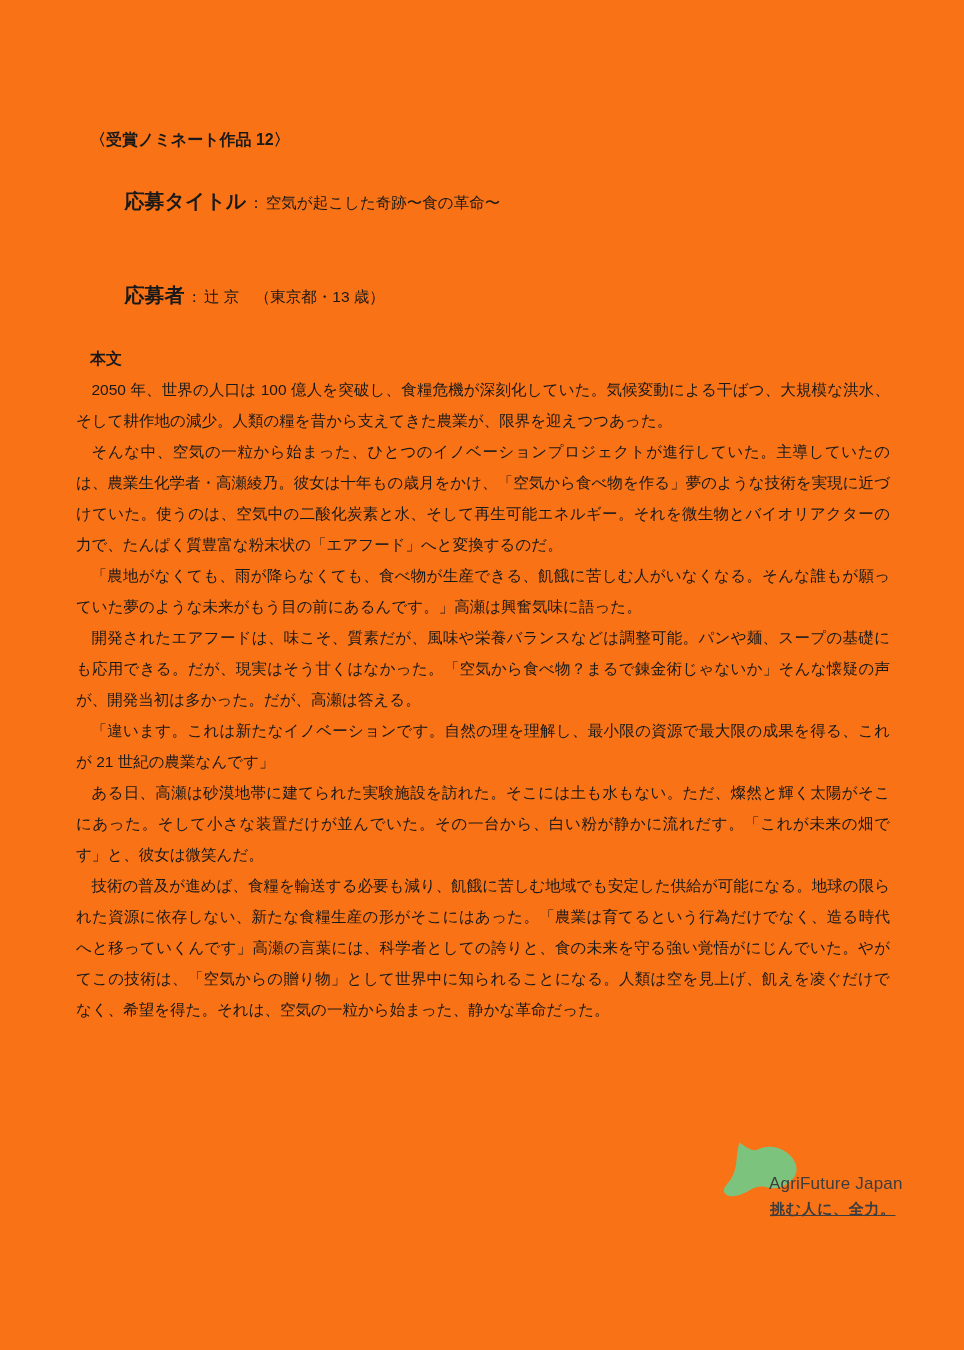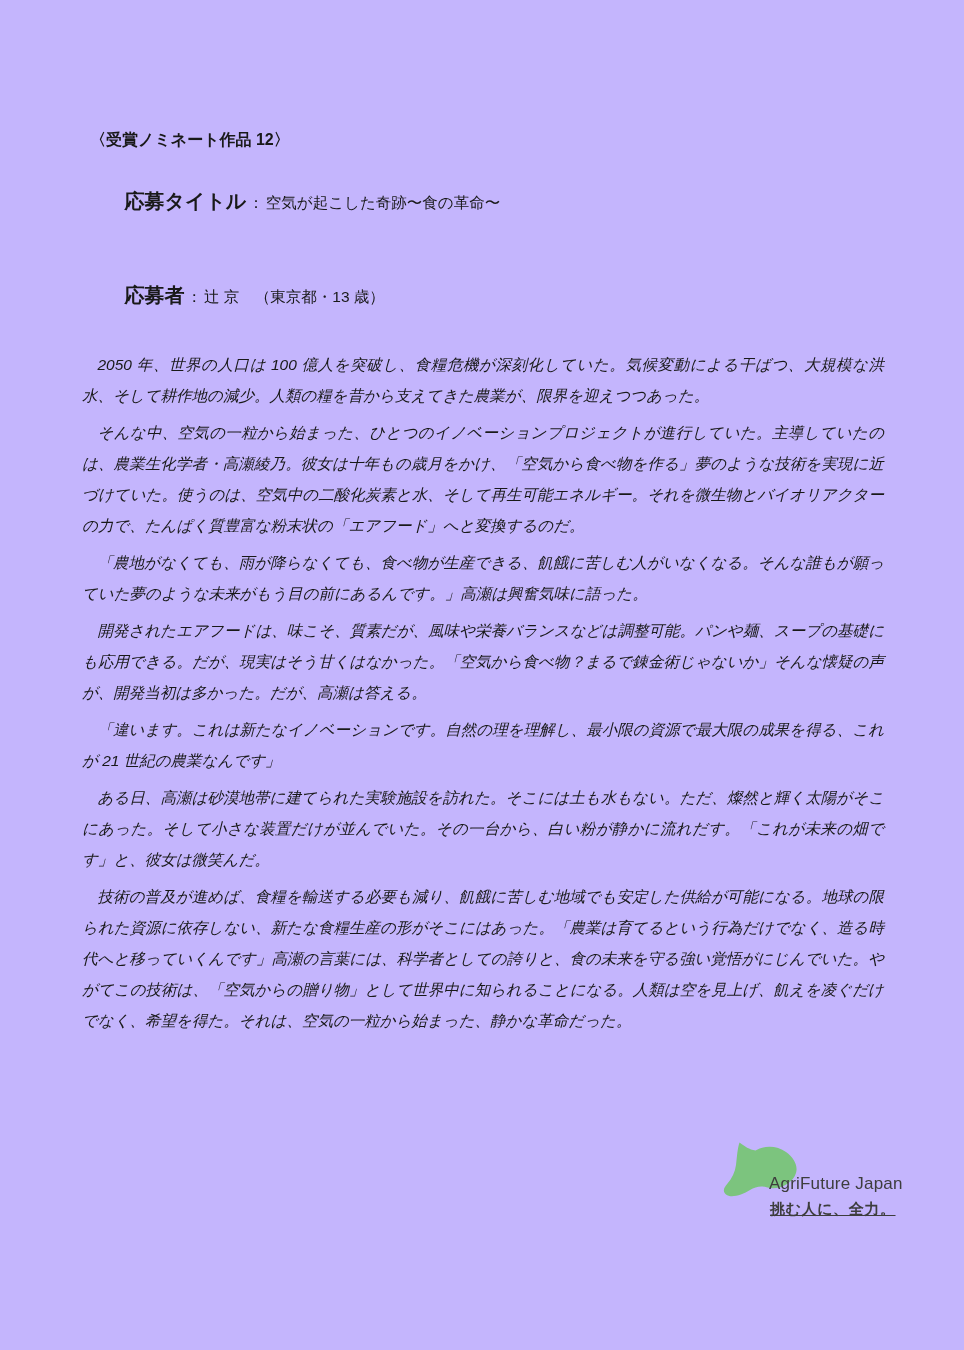--- a/index.html
+++ b/index.html
@@ -1,44 +1,43 @@
 <!DOCTYPE html>
 <html><head>
 <meta charset="utf-8">
 <style>
   * { box-sizing: border-box; }
   html, body { margin: 0; padding: 0; background: #ffffff; }
   .page {
     position: relative;
     width: 964px;
     height: 1350px;
-    background: #c4b5fd;
+    background: #f97316;
     overflow: hidden;
     font-family: "Liberation Sans", "DejaVu Sans", sans-serif;
     color: #191919;
   }
   .doc {
     position: absolute;
     left: 76px;
     right: 74px;
     top: 124px;
     font-size: 15.5px;
     line-height: 31px;
   }
   .heading { margin-left: 14px; }
   .h-line { white-space: pre-wrap; }
   .nomination { font-weight: bold; font-size: 16px; }
   .label { font-weight: bold; font-size: 20px; }
   .sep { padding: 0 2px; }
   .body-label { font-weight: bold; font-size: 16px; }
   .body-text p {
-    margin: 6px;
+    margin: 0;
     text-indent: 1em;
     text-align: justify;
-    font-style: italic;
   }
   .logo {
     position: absolute;
     left: 722px;
     top: 1140px;
     width: 180px;
     height: 90px;
     text-align: center;
   }
   .logo-mark {
@@ -80,20 +79,21 @@
       <div class="h-line nomination">〈受賞ノミネート作品 12〉</div>
 
       <div class="h-line">
         <span class="label">応募タイトル</span><span class="sep">：</span><span>空気が起こした奇跡〜食の革命〜</span>
       </div>
 
       <div class="h-line">
         <span class="label">応募者</span><span class="sep">：</span><span>辻 京　（東京都・13 歳）</span>
       </div>
 
+      <div class="h-line body-label">本文</div>
     </div>
 
     <div class="body-text">
       <p>2050 年、世界の人口は 100 億人を突破し、食糧危機が深刻化していた。気候変動による干ばつ、大規模な洪水、そして耕作地の減少。人類の糧を昔から支えてきた農業が、限界を迎えつつあった。</p>
       <p>そんな中、空気の一粒から始まった、ひとつのイノベーションプロジェクトが進行していた。主導していたのは、農業生化学者・高瀬綾乃。彼女は十年もの歳月をかけ、「空気から食べ物を作る」夢のような技術を実現に近づけていた。使うのは、空気中の二酸化炭素と水、そして再生可能エネルギー。それを微生物とバイオリアクターの力で、たんぱく質豊富な粉末状の「エアフード」へと変換するのだ。</p>
       <p>「農地がなくても、雨が降らなくても、食べ物が生産できる、飢餓に苦しむ人がいなくなる。そんな誰もが願っていた夢のような未来がもう目の前にあるんです。」高瀬は興奮気味に語った。</p>
       <p>開発されたエアフードは、味こそ、質素だが、風味や栄養バランスなどは調整可能。パンや麺、スープの基礎にも応用できる。だが、現実はそう甘くはなかった。「空気から食べ物？まるで錬金術じゃないか」そんな懐疑の声が、開発当初は多かった。だが、高瀬は答える。</p>
       <p>「違います。これは新たなイノベーションです。自然の理を理解し、最小限の資源で最大限の成果を得る、これが 21 世紀の農業なんです」</p>
       <p>ある日、高瀬は砂漠地帯に建てられた実験施設を訪れた。そこには土も水もない。ただ、燦然と輝く太陽がそこにあった。そして小さな装置だけが並んでいた。その一台から、白い粉が静かに流れだす。「これが未来の畑です」と、彼女は微笑んだ。</p>
       <p>技術の普及が進めば、食糧を輸送する必要も減り、飢餓に苦しむ地域でも安定した供給が可能になる。地球の限られた資源に依存しない、新たな食糧生産の形がそこにはあった。「農業は育てるという行為だけでなく、造る時代へと移っていくんです」高瀬の言葉には、科学者としての誇りと、食の未来を守る強い覚悟がにじんでいた。やがてこの技術は、「空気からの贈り物」として世界中に知られることになる。人類は空を見上げ、飢えを凌ぐだけでなく、希望を得た。それは、空気の一粒から始まった、静かな革命だった。</p>

